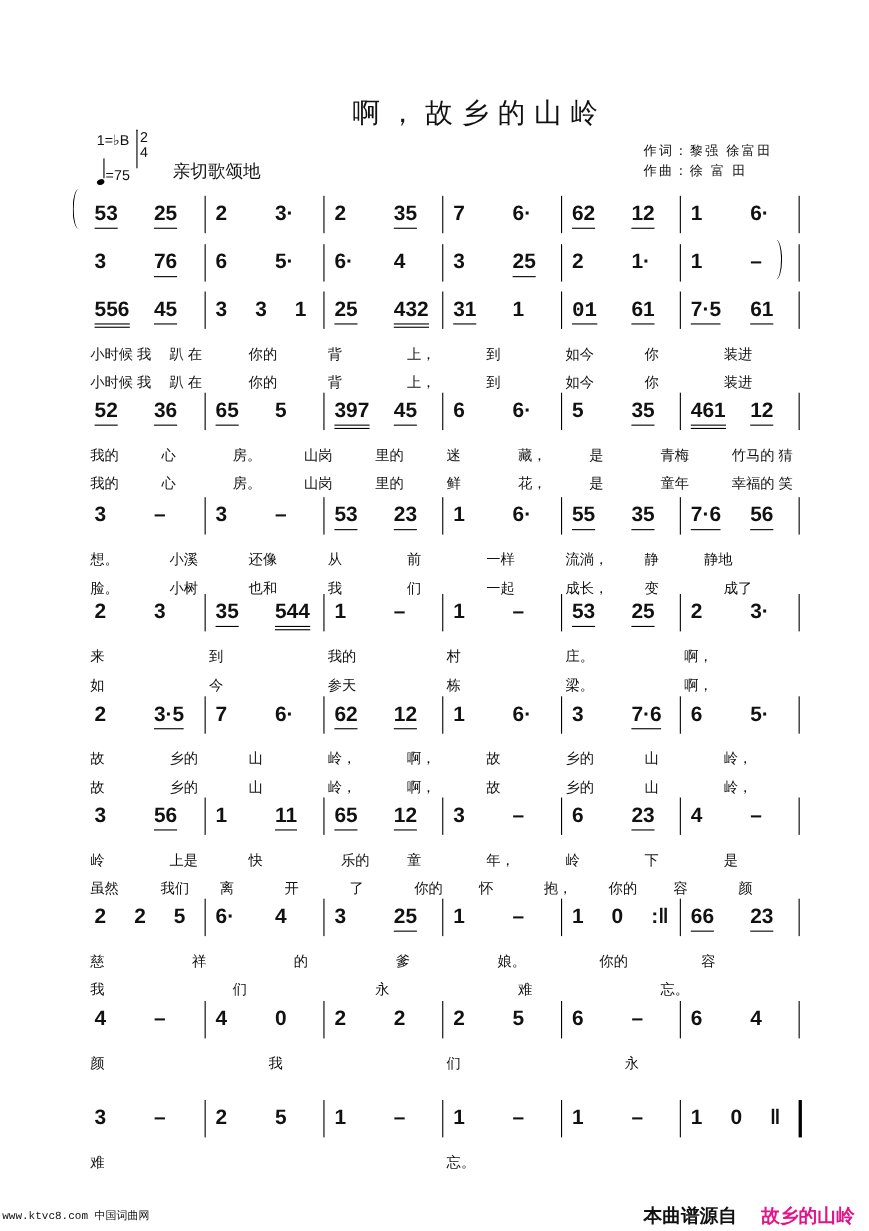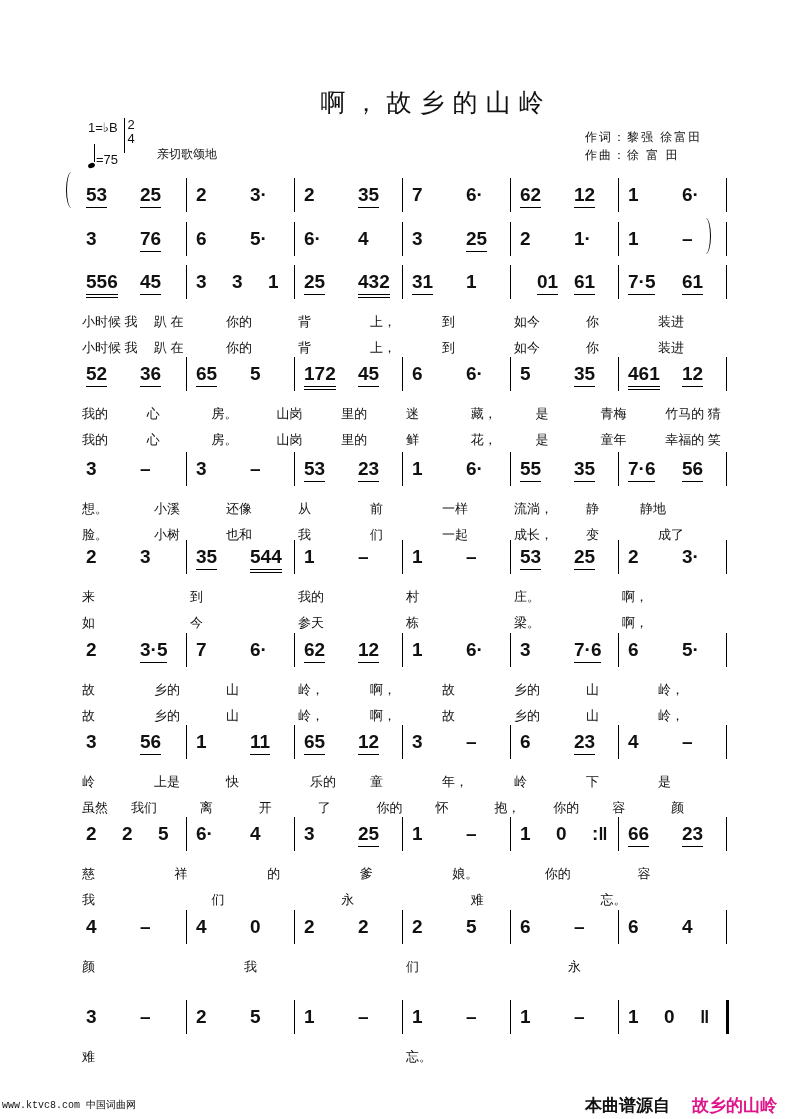--- a/index.html
+++ b/index.html
@@ -6,21 +6,21 @@
   body { width: 790px; height: 1119px; position: relative; overflow: hidden;
          font-family: "Liberation Sans", "DejaVu Sans", sans-serif; color: #111; }
   .title { position: absolute; top: 86px; left: 0; width: 790px; text-align: center;
            font-size: 25px; letter-spacing: 8px; font-family: "DejaVu Sans", sans-serif; padding-left: 41px; }
   .key { position: absolute; left: 88px; top: 120px; font-size: 13px; }
   .timesig { position: absolute; left: 124px; top: 118px; width: 14px; text-align: center; font-size: 13px; line-height: 14px; }
   .timesig .bar { border-top: 1px solid #000; }
   .tempo { position: absolute; left: 88px; top: 146px; font-size: 13px; }
   .tempo .note { display:inline-block; width:7px; height:5px; background:#000; border-radius:50%; transform:rotate(-20deg); position:relative; top:4px; }
   .tempo .stem { display:inline-block; width:1px; height:18px; background:#000; position:relative; left:-1px; top:-2px; }
-  .expr { position: absolute; left: 157px; top: 146px; font-size: 12px; }
+  .expr { position: absolute; left: 157px; top: 146px; font-size: 16px; }
   .credits { position: absolute; left: 585px; top: 128px; font-size: 12px; line-height: 18px; letter-spacing: 2px; }
 
   .sys { position: absolute; left: 76px; width: 652px; height: 40px; }
   .bar { position: absolute; top: 0; width: 1px; height: 34px; background: #000; }
   .notes { position: absolute; top: 6px; left: 0; width: 100%; font-size: 19px; font-weight: bold; font-family: "Liberation Sans", sans-serif; }
   .nt { position: absolute; white-space: nowrap; }
   .ul1 { border-bottom: 1.5px solid #000; padding-bottom: 1px; }
   .ul2 { border-bottom: 4px double #000; padding-bottom: 1px; }
   .lyr { position: absolute; left: 76px; font-size: 13px; white-space: nowrap; }
   .lyr span { position: absolute; }
@@ -108,21 +108,21 @@
       <div class="notes">
         <span class="nt ul2" style="left: 10px;">556</span>
         <span class="nt ul1" style="left: 64px;">45</span>
         <span class="nt" style="left: 120px;">3</span>
         <span class="nt" style="left: 156px;">3</span>
         <span class="nt" style="left: 192px;">1</span>
         <span class="nt ul1" style="left: 228px;">25</span>
         <span class="nt ul2" style="left: 282px;">432</span>
         <span class="nt ul1" style="left: 336px;">31</span>
         <span class="nt" style="left: 390px;">1</span>
-        <span class="nt ul1" style="left: 461px;">01</span>
+        <span class="nt ul1" style="left: 444px; font-family: Liberation Mono, monospace;">01</span>
         <span class="nt ul1" style="left: 498px;">61</span>
         <span class="nt ul1" style="left: 552px;">7·5</span>
         <span class="nt ul1" style="left: 606px;">61</span>
       </div>
     </div>
     <div class="lyr" style="top: 313px;">
       <span style="left: 6px;">小时候 我</span>
       <span style="left: 78px;">趴 在</span>
       <span style="left: 150px;">你的</span>
       <span style="left: 222px;">背</span>
@@ -148,21 +148,21 @@
       <div class="bar" style="left: 218px;"></div>
       <div class="bar" style="left: 326px;"></div>
       <div class="bar" style="left: 434px;"></div>
       <div class="bar" style="left: 542px;"></div>
       <div class="bar" style="left: 650px;"></div>
       <div class="notes">
         <span class="nt ul1" style="left: 10px;">52</span>
         <span class="nt ul1" style="left: 64px;">36</span>
         <span class="nt ul1" style="left: 120px;">65</span>
         <span class="nt" style="left: 174px;">5</span>
-        <span class="nt ul2" style="left: 228px;">172</span>
+        <span class="nt ul2" style="left: 228px;">397</span>
         <span class="nt ul1" style="left: 282px;">45</span>
         <span class="nt" style="left: 336px;">6</span>
         <span class="nt" style="left: 390px;">6·</span>
         <span class="nt" style="left: 444px;">5</span>
         <span class="nt ul1" style="left: 498px;">35</span>
         <span class="nt ul2" style="left: 552px;">461</span>
         <span class="nt ul1" style="left: 606px;">12</span>
       </div>
     </div>
     <div class="lyr" style="top: 405px;">
@@ -343,21 +343,21 @@
       <span style="left: 150px;">快</span>
       <span style="left: 234px;">乐的</span>
       <span style="left: 294px;">童</span>
       <span style="left: 366px;">年，</span>
       <span style="left: 438px;">岭</span>
       <span style="left: 510px;">下</span>
       <span style="left: 582px;">是</span>
     </div>
     <div class="lyr" style="top: 799px;">
       <span style="left: 6px;">虽然</span>
-      <span style="left: 55px;">我们</span>
+      <span style="left: 70px;">我们</span>
       <span style="left: 123.818px;">离</span>
       <span style="left: 182.727px;">开</span>
       <span style="left: 241.636px;">了</span>
       <span style="left: 300.545px;">你的</span>
       <span style="left: 359.455px;">怀</span>
       <span style="left: 418.364px;">抱，</span>
       <span style="left: 477.273px;">你的</span>
       <span style="left: 536.182px;">容</span>
       <span style="left: 595.091px;">颜</span>
     </div>

